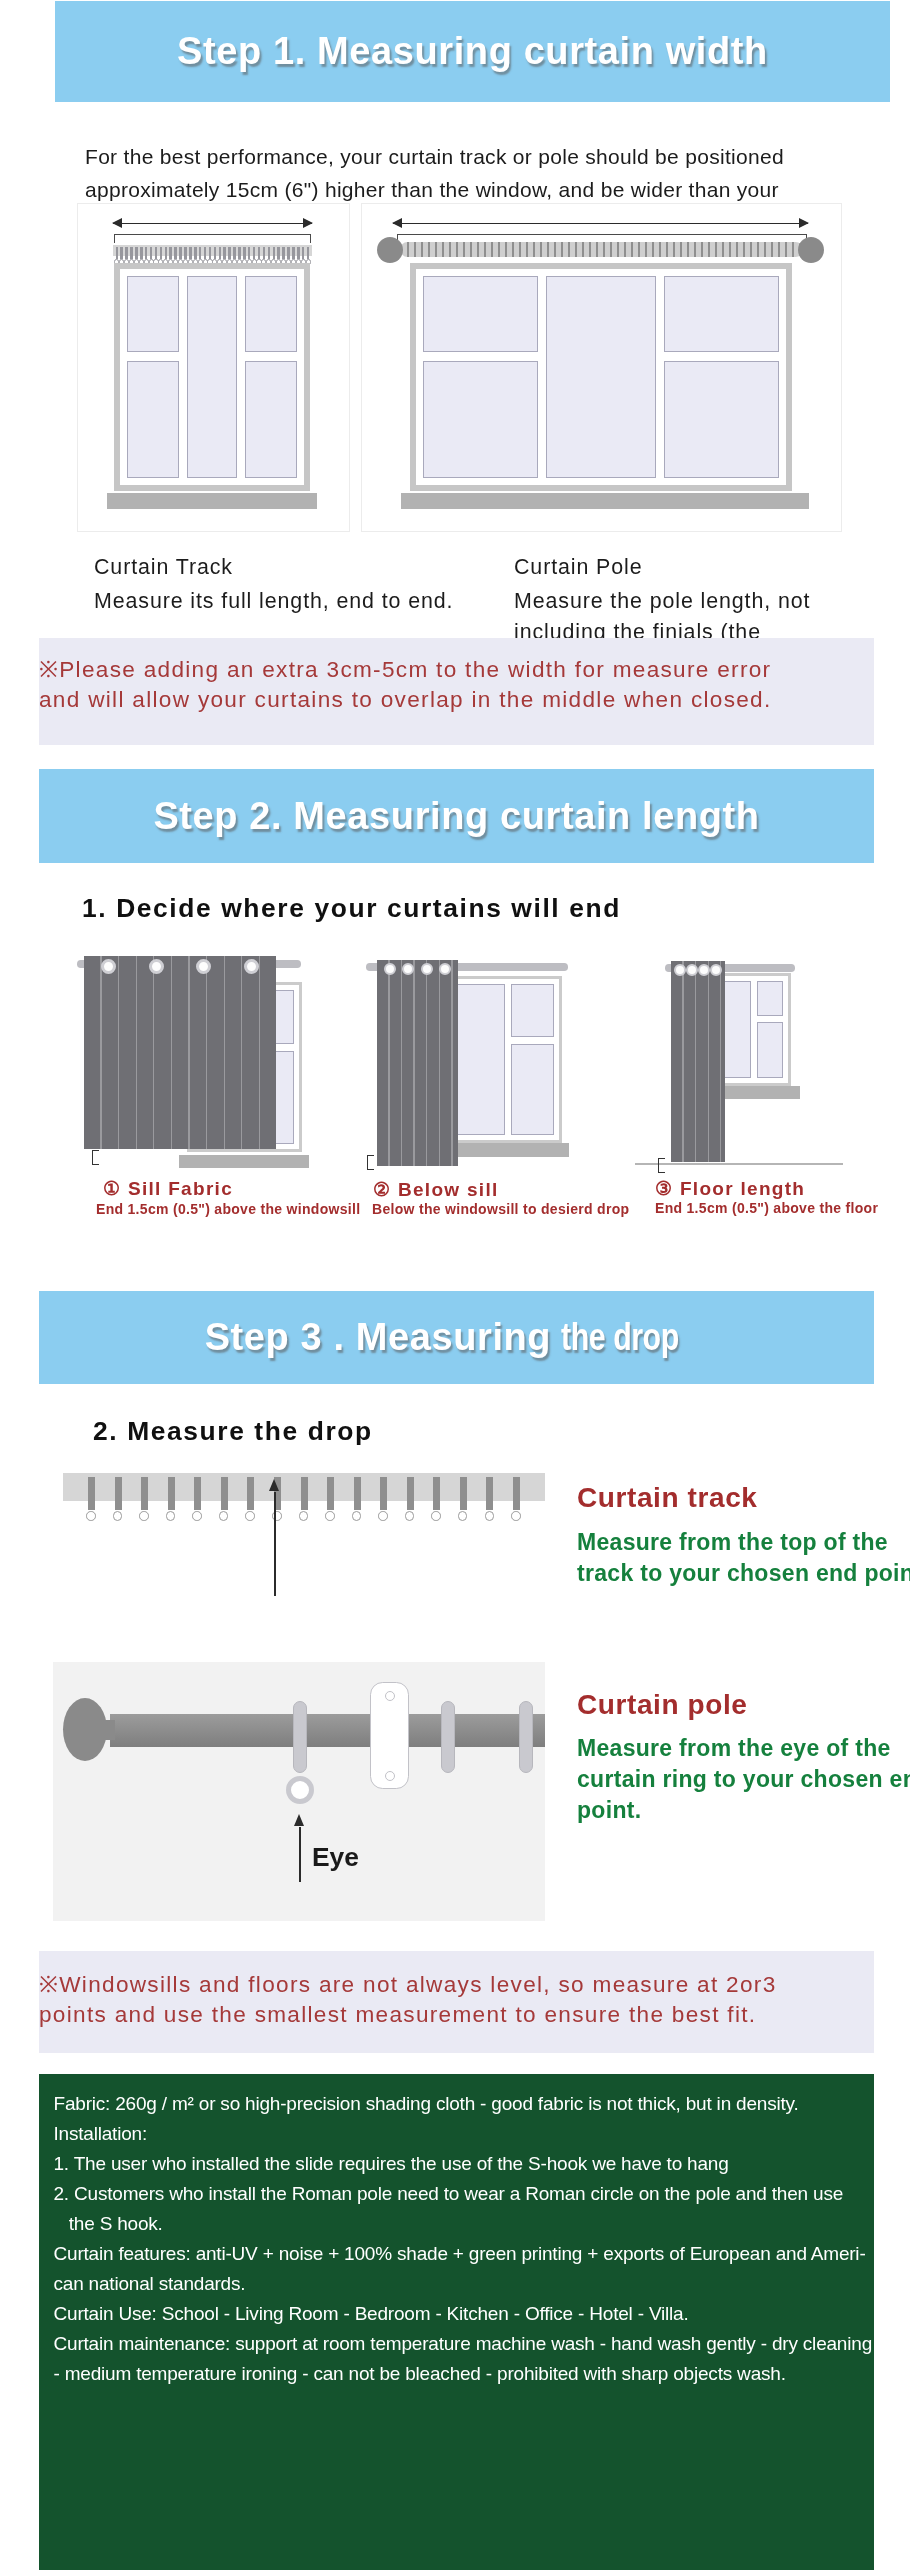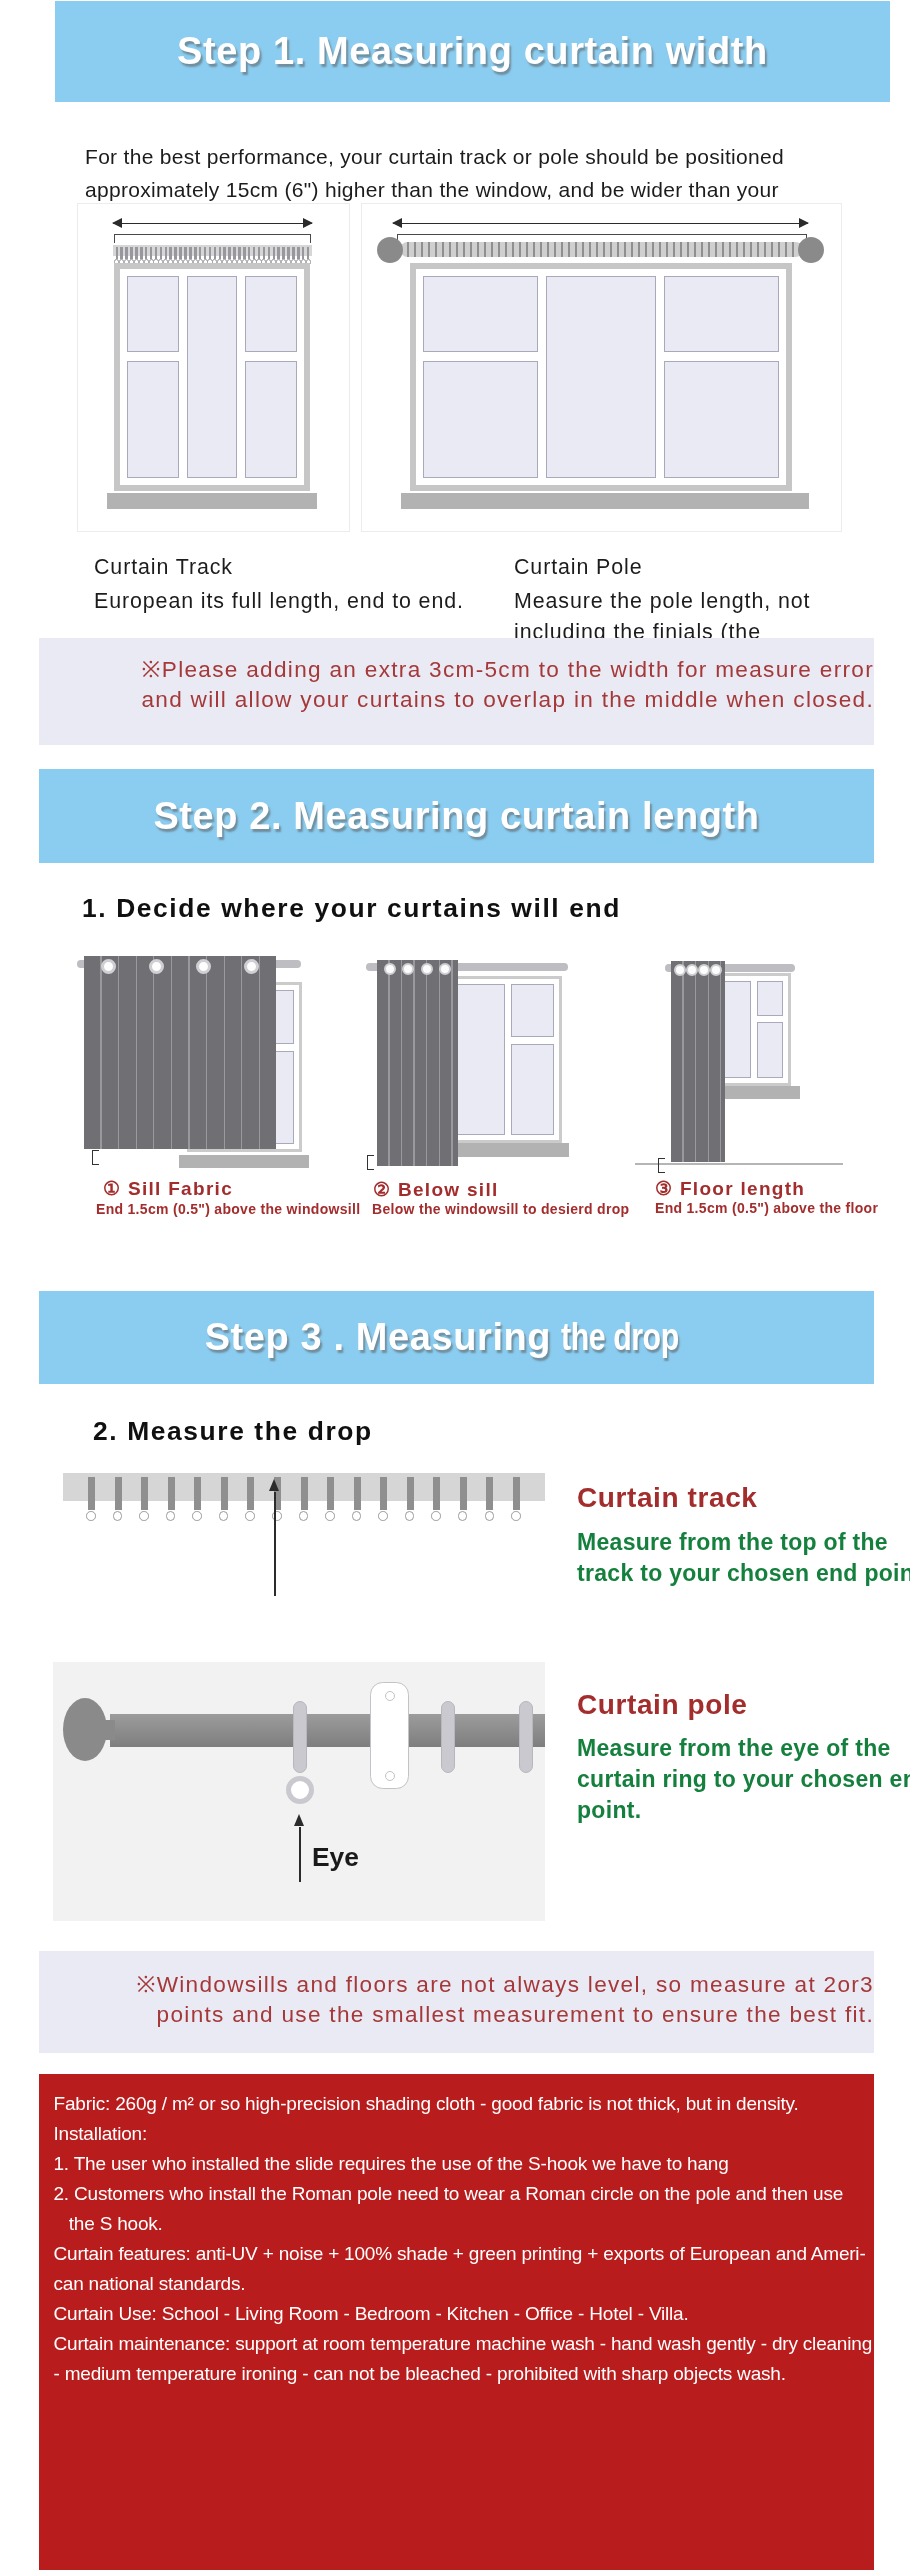--- a/index.html
+++ b/index.html
@@ -12,21 +12,21 @@
   .banner-text{font-size:38px;font-weight:bold;color:#ffffff;letter-spacing:0.6px;
                text-shadow:1.9px 2.5px 1.9px rgba(90,90,90,.55);white-space:nowrap;}
   .banner-text .narrow{display:inline-block;transform:scaleX(.8);transform-origin:left center;
                font-weight:600;margin-left:10px;letter-spacing:-0.6px;}
 
   
   .intro-line{font-size:21px;letter-spacing:0.3px;line-height:33px;color:#1c1c1c;white-space:pre;}
   .lbl{position:absolute;font-size:21.4px;letter-spacing:0.9px;color:#1c1c1c;white-space:nowrap;}
   .lbl-lines .line{font-size:21.4px;letter-spacing:0.9px;line-height:31px;color:#1c1c1c;white-space:pre;}
   .sec-heading{position:absolute;font-size:26.4px;font-weight:bold;letter-spacing:1.6px;color:#101010;white-space:nowrap;}
-  .note{position:absolute;left:39px;width:835px;background:#EAEAF4;text-align:right;}
+  .note{position:absolute;left:39px;width:835px;background:#EAEAF4;text-align:left;}
   .note .line{font-size:22.6px;letter-spacing:1.3px;line-height:30px;color:#A53939;white-space:pre;}
   .r-title{position:absolute;font-size:28px;font-weight:bold;letter-spacing:0.6px;color:#A32D2D;white-space:nowrap;}
   .r-lines .line{font-size:23px;font-weight:bold;letter-spacing:0.3px;line-height:31px;color:#15803d;white-space:pre;}
   .opt-title{position:absolute;font-size:19px;font-weight:bold;letter-spacing:1.3px;color:#A32D2D;white-space:nowrap;}
   .opt-cap{position:absolute;font-size:14px;font-weight:bold;letter-spacing:0.3px;color:#A32D2D;white-space:nowrap;}
 
   
   .dbox{position:absolute;background:#ffffff;border:0.6px solid #ececec;}
 
   .h-arrow{position:absolute;height:0;border-top:1.9px solid #2b2b2b;}
@@ -89,21 +89,21 @@
   .finial{position:absolute;border-radius:50%;background:#8A8A8A;}
   .finial-neck{position:absolute;background:#8A8A8A;}
   .ring3{position:absolute;width:14px;border-radius:7px;background:#C9C9CF;border:0.6px solid #B7B7BD;box-sizing:border-box;}
   .bracket3{position:absolute;width:39px;border:1.9px solid #C2C2C8;border-radius:12.6px;background:#ffffff;box-sizing:border-box;}
   .screw{position:absolute;left:50%;transform:translateX(-50%);width:10px;height:10px;
       border:1.9px solid #C2C2C8;border-radius:50%;background:#fff;box-sizing:border-box;}
   .eyelet{position:absolute;width:28px;height:28px;border:5.7px solid #C9C9CF;border-radius:50%;background:#fff;box-sizing:border-box;}
   .eye-label{position:absolute;font-size:26.4px;font-weight:bold;color:#1a1a1a;}
 
   
-  .details{position:absolute;left:39px;width:835px;background:#b91c1c;box-sizing:border-box;
+  .details{position:absolute;left:39px;width:835px;background:#14532d;box-sizing:border-box;
            padding:15px 0 0 14.5px;}
   .details .line{font-size:19px;letter-spacing:-0.2px;line-height:30px;color:#ffffff;white-space:pre;}
 </style>
 </head>
 <body>
 
 <div class="page">
 
   <section class="banner" style="top:1.3px;height:101px;margin-left:16px;">
     <span class="banner-text">Step 1. Measuring curtain width</span>
@@ -198,21 +198,21 @@
             <span class="pane top"></span>
             <span class="pane bot"></span>
           </div>
       </div>
     </div>
     <div class="sill" style="left:39px;top:289px;width:408px;height:15.7px;"></div>
   </div>
 
   <div class="lbl" style="left:94px;top:555px;">Curtain Track</div>
   <div class="lbl-lines" style="position:absolute;left:94px;top:586px;">
-      <div class="line">European its full length, end to end.</div>
+      <div class="line">Measure its full length, end to end.</div>
     </div>
 
   <div class="lbl" style="left:514px;top:555px;">Curtain Pole</div>
   <div class="lbl-lines" style="position:absolute;left:514px;top:586px;">
       <div class="line">Measure the pole length, not</div>
       <div class="line">including the finials (the</div>
     </div>
 
   <div class="note" style="top:638px;height:107px;padding-top:17px;box-sizing:border-box;">
       <div class="line">※Please adding an extra 3cm-5cm to the width for measure error</div>

